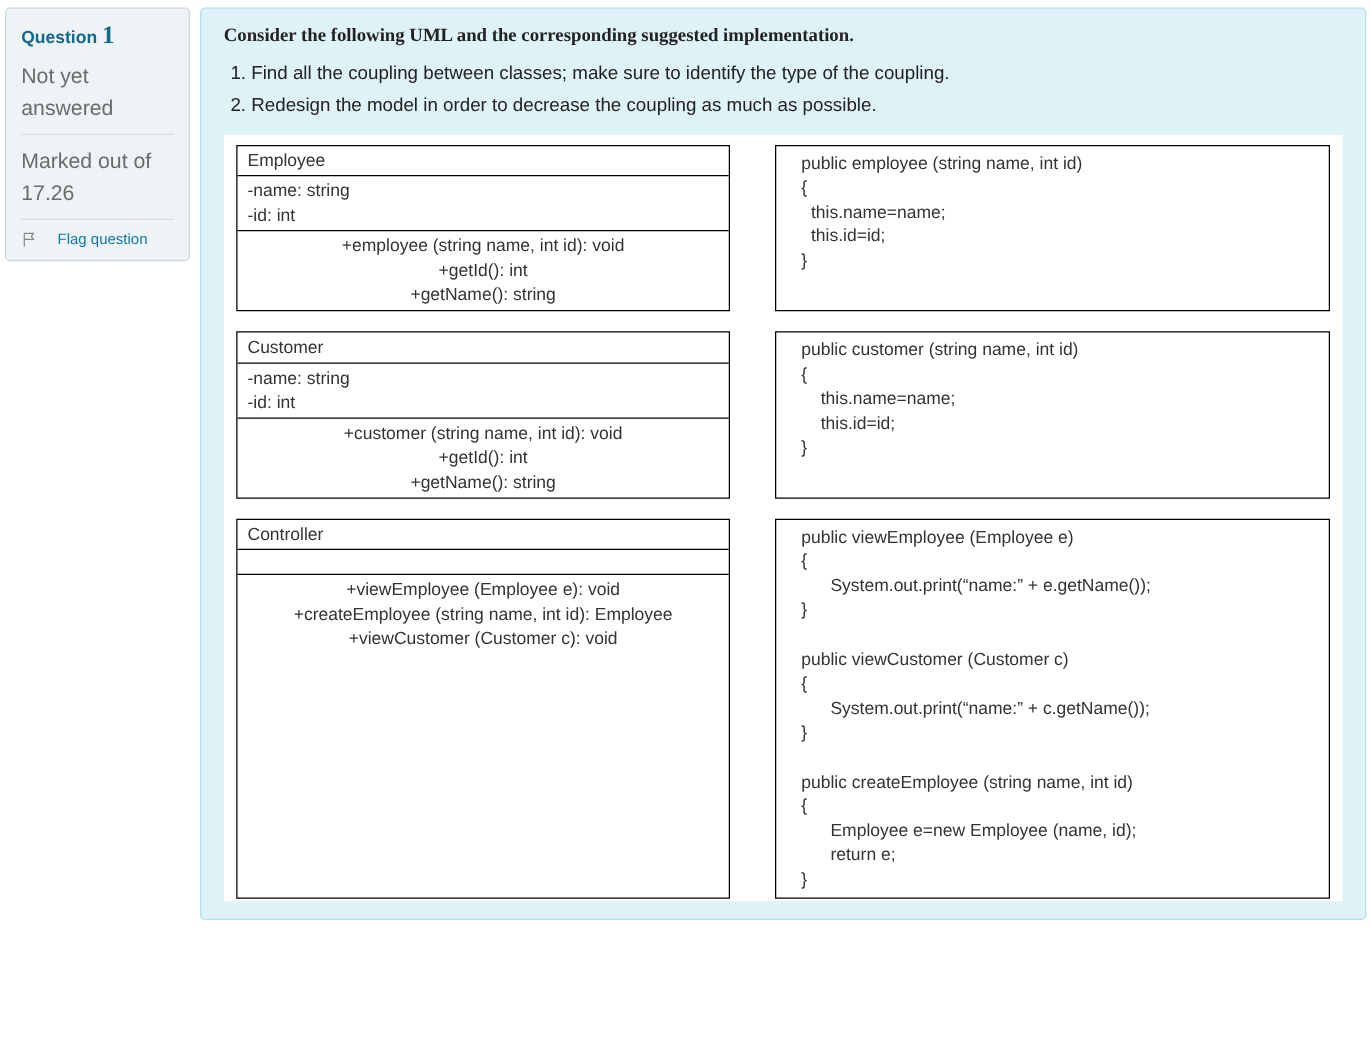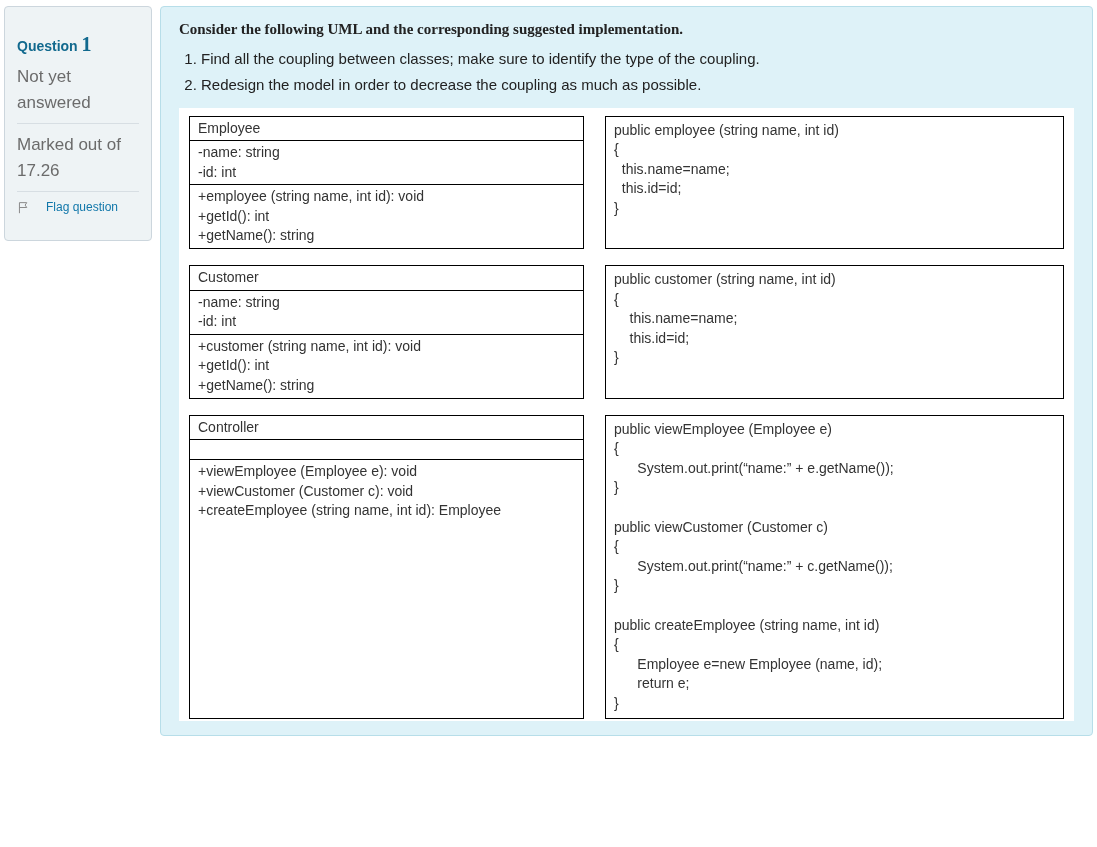--- a/index.html
+++ b/index.html
@@ -13,21 +13,21 @@
   }
   .page-wrap {
     display: flex;
     width: 1097px;
   }
   .info-panel {
     width: 148px;
     background: #eef3f5;
     border: 1px solid #ccd6dd;
     border-radius: 4px;
-    padding: 26px 12px;
+    padding: 10px 12px;
     margin: 6px 8px 0 4px;
     flex: 0 0 148px;
     align-self: flex-start;
   }
   .info-panel .q-header {
     color: #11698e;
     font-weight: bold;
     font-size: 14px;
     margin-bottom: 8px;
   }
@@ -81,38 +81,38 @@
     margin-bottom: 4px;
     line-height: 1.45;
   }
   .diagram-area {
     background: #fff;
     padding: 8px 10px 2px 10px;
     position: relative;
   }
   .uml-row {
     display: flex;
-    gap: 21px;
+    gap: 36px;
     margin-bottom: 16px;
     align-items: stretch;
   }
   .uml-class, .code-box {
     border: 1px solid #000;
     font-family: "Segoe UI", Arial, sans-serif;
     font-size: 14px;
     line-height: 1.4;
     background: #fff;
   }
   .uml-class { width: 395px; flex: 0 0 395px; }
-  .code-box  { flex: 1; padding: 4px 8px; white-space: pre; }
+  .code-box  { flex: 1; padding: 4px 20px; white-space: pre; }
   .uml-sec {
     border-bottom: 1px solid #000;
     padding: 2px 8px;
   }
-  .uml-sec:last-child { border-bottom: none; }
+  .uml-sec:last-child { border-bottom: none; text-align: center; }
   .uml-sec.empty { height: 20px; }
   .uml-sec .line { display: block; }
 </style>
 </head>
 <body>
 
 <div class="page-wrap">
   <div class="info-panel">
     <div class="q-header">
       <span>Question</span>
@@ -178,22 +178,22 @@
     this.id=id;
 }</div>
       </div>
 
       <div class="uml-row" style="margin-bottom:0">
         <div class="uml-class">
           <div class="uml-sec">Controller</div>
           <div class="uml-sec empty"></div>
           <div class="uml-sec" style="height:100%">
             <span class="line">+viewEmployee (Employee e): void</span>
+            <span class="line">+createEmployee (string name, int id): Employee</span>
             <span class="line">+viewCustomer (Customer c): void</span>
-            <span class="line">+createEmployee (string name, int id): Employee</span>
           </div>
         </div>
         <div class="code-box">public viewEmployee (Employee e)
 {
       System.out.print(“name:” + e.getName());
 }
 
 public viewCustomer (Customer c)
 {
       System.out.print(“name:” + c.getName());

